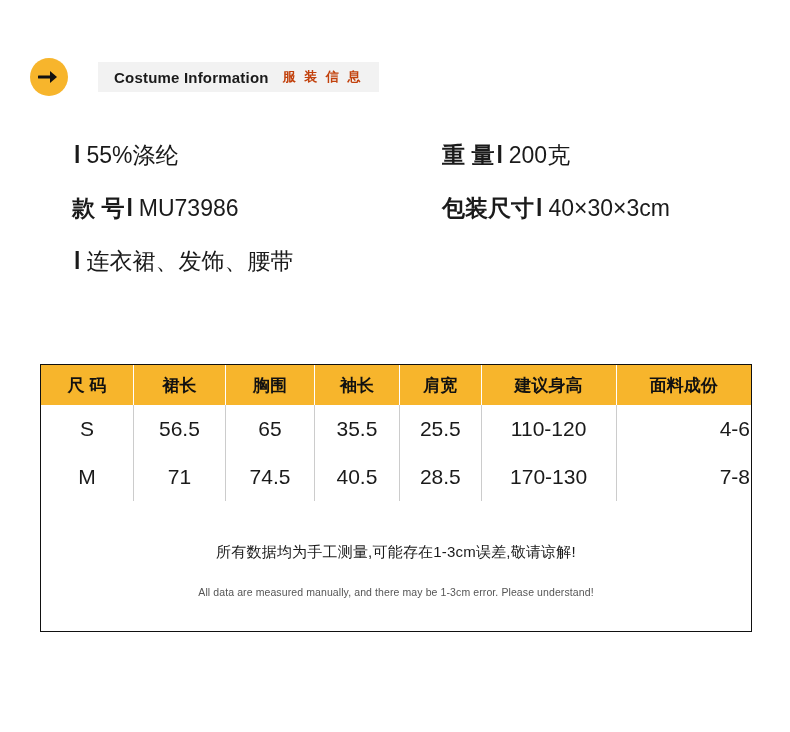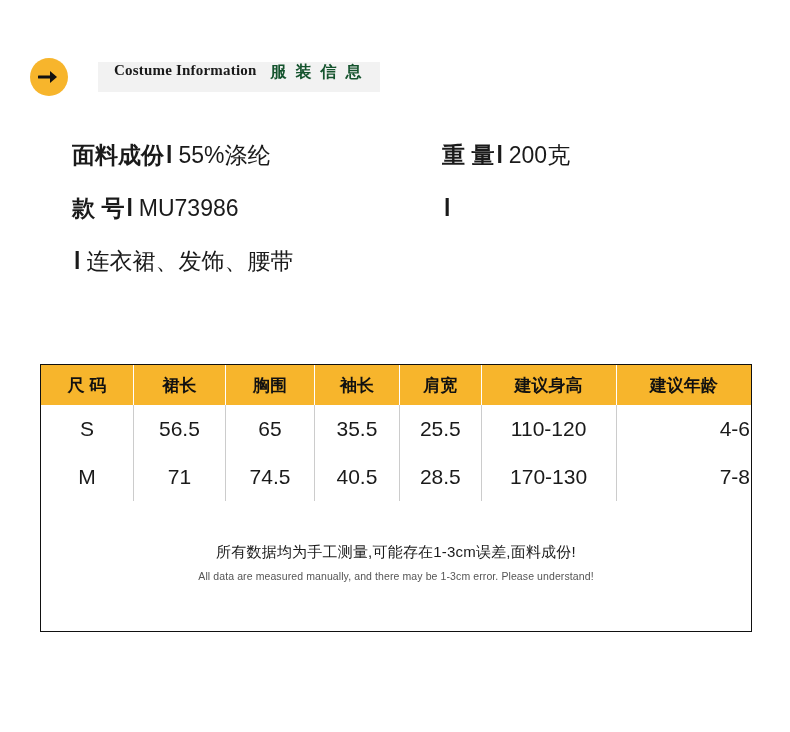--- a/index.html
+++ b/index.html
@@ -40,35 +40,35 @@
     flex: none;
   }
   .arrow-badge svg { display: block; }
 
   .header-label {
     margin-left: 30px;
     background: #f2f2f2;
     height: 30px;
     padding: 0 16px;
     display: flex;
+    align-items: center;
     gap: 14px;
-    font-family: Liberation Serif, serif;
   }
   .header-en {
     font-size: 15px;
     font-weight: bold;
     letter-spacing: 0.2px;
     color: #1a1a1a;
     white-space: nowrap;
   }
   .header-cn {
-    font-size: 16px;
+    font-size: 13px;
     font-weight: bold;
     letter-spacing: 2.5px;
-    color: #14532d;
+    color: #c2410c;
     white-space: nowrap;
   }
 
   
   .info {
     position: absolute;
     left: 72px;
     top: 140px;
     width: 700px;
     font-size: 23px;
@@ -144,21 +144,21 @@
   .note {
     margin-top: 42px;
     text-align: center;
   }
   .note-cn {
     font-size: 15px;
     color: #1a1a1a;
     letter-spacing: 0.2px;
   }
   .note-en {
-    margin-top: 8px;
+    margin-top: 24px;
     font-size: 10.5px;
     color: #555555;
     letter-spacing: 0.1px;
   }
 </style>
 </head>
 <body>
 
 <div class="page">
 
@@ -172,39 +172,40 @@
     <div class="header-label">
       <span class="header-en">Costume Information</span>
       <span class="header-cn">服 装 信 息</span>
     </div>
   </div>
 
   <div class="info">
 
     <div class="info-row">
       <div class="info-col left">
-        <span class="key">面料成份</span>
         <span class="sep">l</span>
         <span class="val">55%涤纶</span>
       </div>
       <div class="info-col">
         <span class="key">重    量</span>
         <span class="sep">l</span>
         <span class="val">200克</span>
       </div>
     </div>
 
     <div class="info-row">
       <div class="info-col left">
         <span class="key">款    号</span>
         <span class="sep">l</span>
         <span class="val">MU73986</span>
       </div>
       <div class="info-col">
-        <span class="sep">l</span>
+        <span class="key">包装尺寸</span>
+        <span class="sep">l</span>
+        <span class="val">40×30×3cm</span>
       </div>
     </div>
 
     <div class="info-row">
       <div class="info-col left">
         <span class="sep">l</span>
         <span class="val">连衣裙、发饰、腰带</span>
       </div>
     </div>
 
@@ -222,21 +223,21 @@
           <col class="col-f">
       </colgroup>
       <thead>
         <tr>
           <th>尺 码</th>
           <th>裙长</th>
           <th>胸围</th>
           <th>袖长</th>
           <th>肩宽</th>
           <th>建议身高</th>
-          <th>建议年龄</th>
+          <th>面料成份</th>
         </tr>
       </thead>
       <tbody>
         <tr>
           <td>S</td>
           <td>56.5</td>
           <td>65</td>
           <td>35.5</td>
           <td>25.5</td>
           <td>110-120</td>
@@ -248,18 +249,18 @@
           <td>74.5</td>
           <td>40.5</td>
           <td>28.5</td>
           <td>170-130</td>
           <td>7-8</td>
         </tr>
       </tbody>
     </table>
 
     <div class="note">
-      <div class="note-cn">所有数据均为手工测量,可能存在1-3cm误差,面料成份!</div>
+      <div class="note-cn">所有数据均为手工测量,可能存在1-3cm误差,敬请谅解!</div>
       <div class="note-en">All data are measured manually, and there may be 1-3cm error. Please understand!</div>
     </div>
   </div>
 
 </div>
 
 </body></html>

